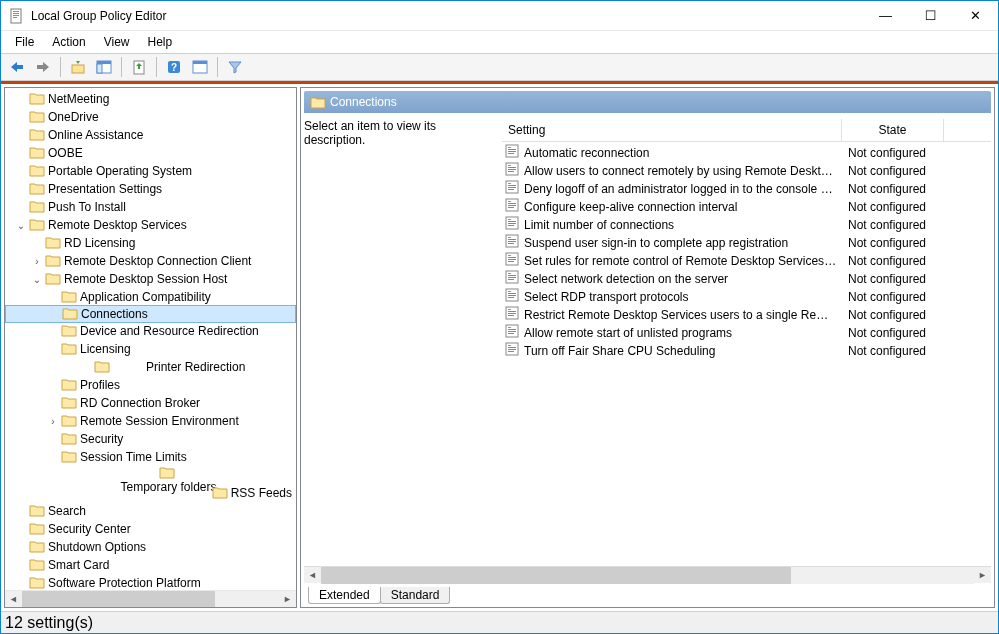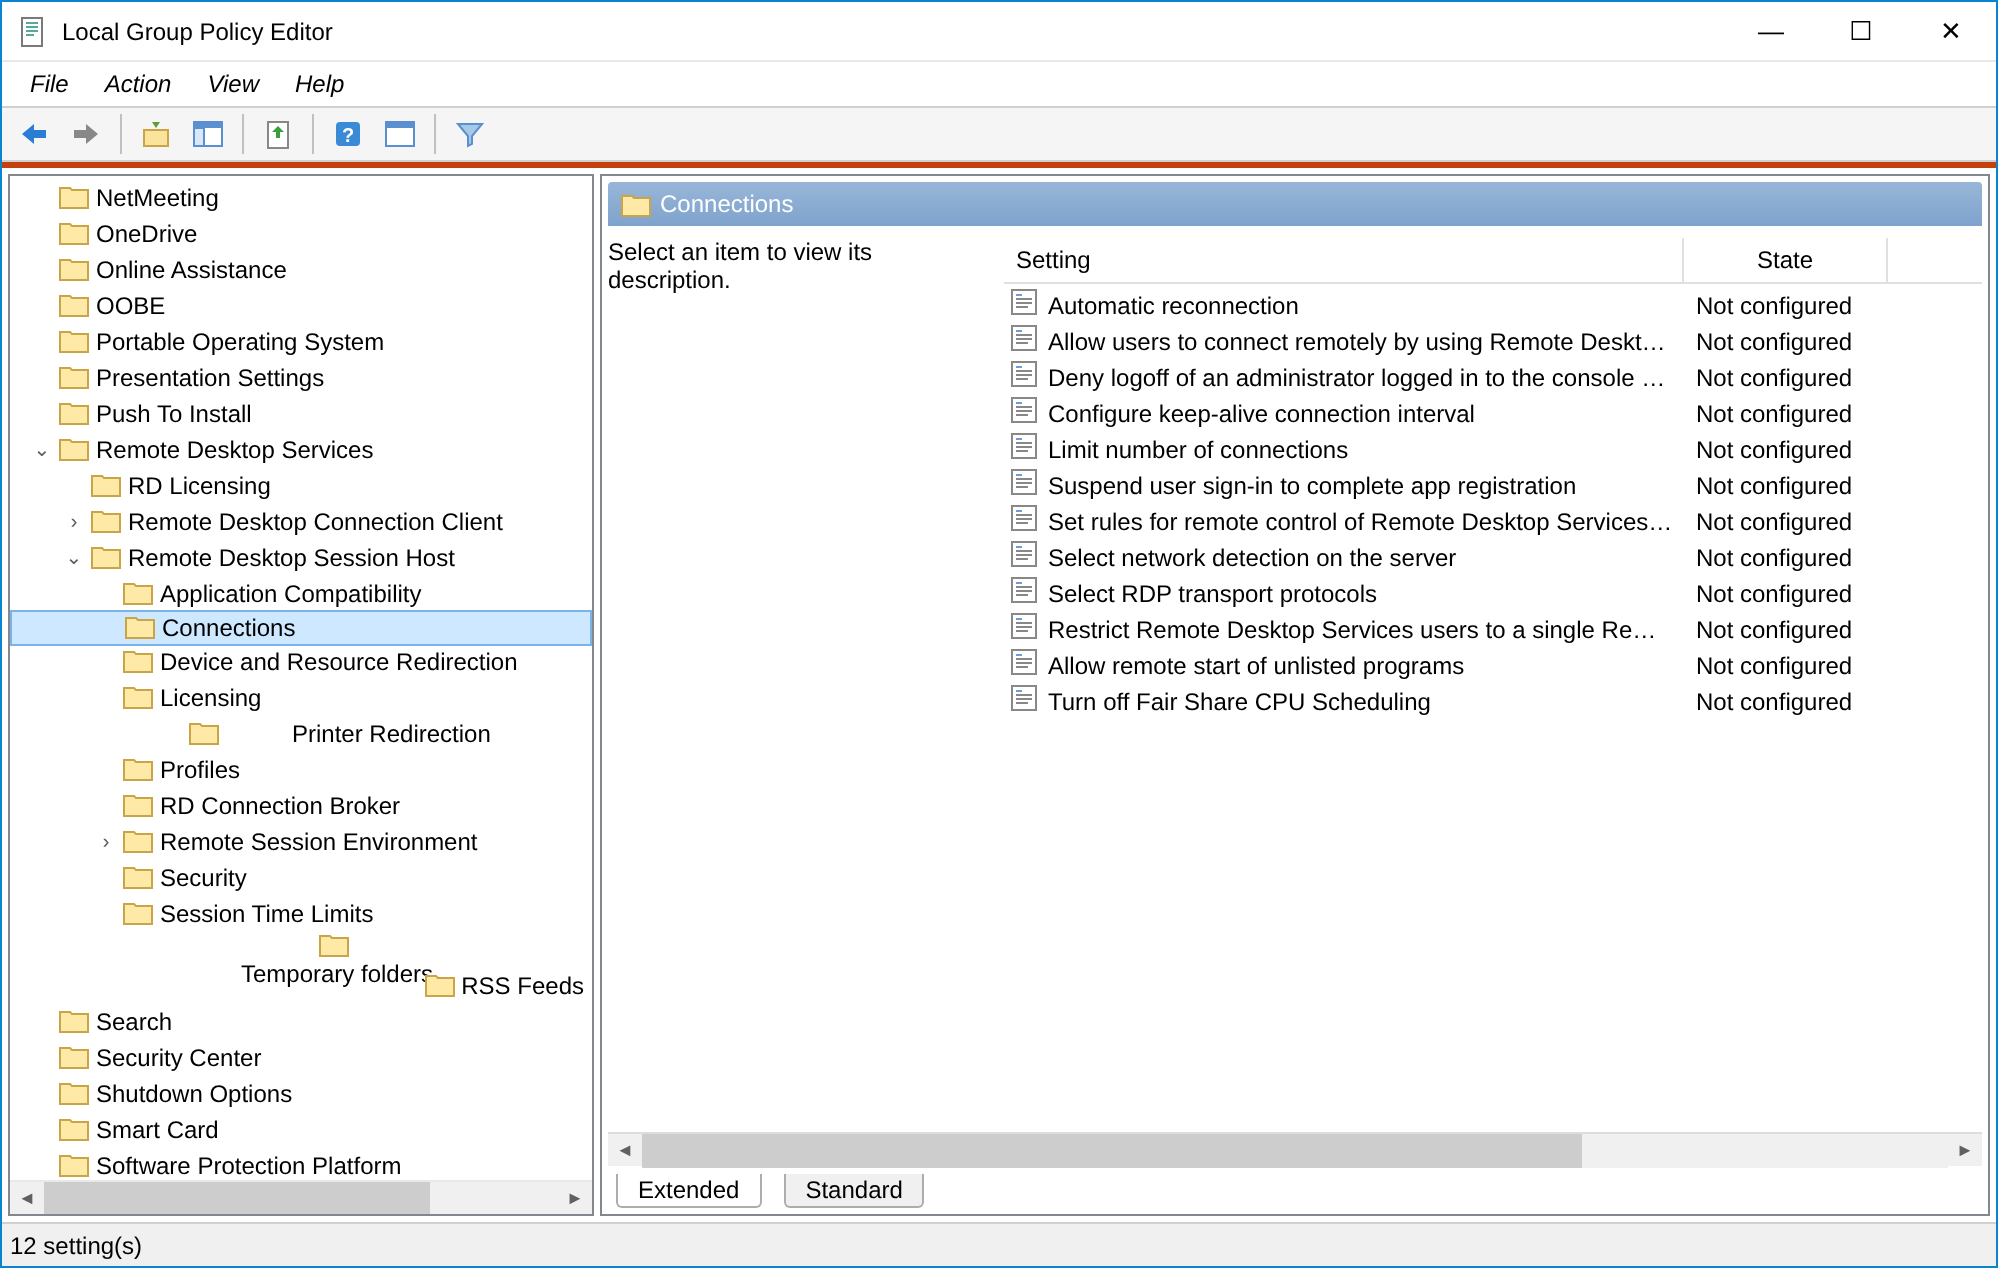--- a/index.html
+++ b/index.html
@@ -2,21 +2,21 @@
 <html><head>
 <meta charset="utf-8">
 <style>
 * { box-sizing: border-box; margin: 0; padding: 0; }
 body { font-family: "Segoe UI", Tahoma, sans-serif; font-size: 12px; background: #fff; color: #000; width: 999px; height: 634px; overflow: hidden; display: flex; flex-direction: column; border: 1px solid #0a84d1; }
 .titlebar { height: 30px; display: flex; align-items: center; padding: 0 0 0 8px; background: #fff; border-bottom: 1px solid #e8e8e8; }
 .titlebar .app-icon { width: 16px; height: 16px; margin-right: 6px; }
 .titlebar .title { flex: 1; font-size: 12px; }
 .titlebar .win-btns { display: flex; }
 .titlebar .win-btn { width: 45px; height: 29px; display: flex; align-items: center; justify-content: center; font-size: 13px; cursor: default; }
-.menubar { height: 22px; display: flex; align-items: center; padding: 0 6px; gap: 2px; font-style: italic; }
+.menubar { height: 22px; display: flex; align-items: center; padding: 0 6px; gap: 2px; }
 .menubar .menu-item { padding: 2px 8px; cursor: default; }
 .toolbar { height: 28px; border-top: 1px solid #d0d0d0; border-bottom: 1px solid #d0d0d0; background: #f5f5f5; display: flex; align-items: center; padding: 0 4px; gap: 2px; }
 .toolbar .tool-btn { width: 24px; height: 22px; display: flex; align-items: center; justify-content: center; border: 1px solid transparent; cursor: default; }
 .toolbar .divider { width: 1px; height: 20px; background: #c0c0c0; margin: 0 3px; }
 .content { flex: 1; display: flex; border-top: 3px solid #c2410c; overflow: hidden; }
 .left-pane { width: 293px; border: 1px solid #828790; margin: 3px 0 3px 3px; background: #fff; display: flex; flex-direction: column; overflow: hidden; }
 .tree-scroll { flex: 1; overflow-y: scroll; overflow-x: hidden; }
 .tree { padding: 2px 0; }
 .tree-item { display: flex; align-items: center; height: 18px; padding-right: 4px; white-space: nowrap; cursor: default; }
 .tree-item.selected { background: #cde8ff; border: 1px solid #7bb3e8; margin: -1px 0; }
@@ -34,24 +34,24 @@
 .col-state { width: 102px; text-align: center; }
 .list-body { flex: 1; overflow: hidden; }
 .list-row { display: flex; align-items: flex-end; height: 18px; cursor: default; }
 .list-row .setting-icon { width: 16px; height: 16px; margin: 0 3px; flex-shrink: 0; }
 .list-row .cell-setting { width: 318px; overflow: hidden; text-overflow: ellipsis; white-space: nowrap; padding-right: 4px; }
 .list-row .cell-state { width: 102px; padding-left: 6px; }
 .h-scrollbar { height: 17px; background: #f0f0f0; border-top: 1px solid #ddd; margin: 0 3px 3px 3px; display: flex; align-items: center; }
 .h-scrollbar .arrow { width: 17px; height: 17px; display: flex; align-items: center; justify-content: center; font-size: 9px; color: #606060; }
 .h-scrollbar .track { flex: 1; height: 17px; background: #f0f0f0; position: relative; }
 .h-scrollbar .thumb { position: absolute; left: 0; width: 72%; height: 100%; background: #cdcdcd; }
-.tabs-bar { height: 20px; display: flex; align-items: flex-end; padding-left: 4px; margin: -2px 3px 3px 3px; gap: 12px; }
+.tabs-bar { height: 20px; display: flex; align-items: flex-end; padding-left: 4px; margin: -2px 3px 3px 3px; }
 .tab { padding: 1px 10px; border: 1px solid #adadad; border-top: none; margin-right: -1px; background: #fff; font-size: 12px; cursor: default; border-radius: 0 0 3px 3px; }
 .tab.inactive { background: #f0f0f0; }
-.statusbar { height: 22px; border-top: 1px solid #d0d0d0; display: flex; align-items: center; padding: 0 4px; font-size: 12px; background: #f0f0f0; }
+.statusbar { height: 22px; border-top: 1px solid #d0d0d0; display: flex; align-items: center; padding: 0 4px; font-size: 16px; background: #f0f0f0; }
 .left-hscroll { height: 17px; background: #f0f0f0; display: flex; align-items: center; border-top: 1px solid #e8e8e8; }
 .left-hscroll .arrow { width: 17px; height: 17px; display: flex; align-items: center; justify-content: center; font-size: 9px; color: #606060; }
 .left-hscroll .track { flex: 1; height: 17px; position: relative; }
 .left-hscroll .thumb { position: absolute; left: 0; width: 75%; height: 100%; background: #cdcdcd; }
 svg { display: block; }
 </style>
 </head>
 <body>
 
 <div class="titlebar">

